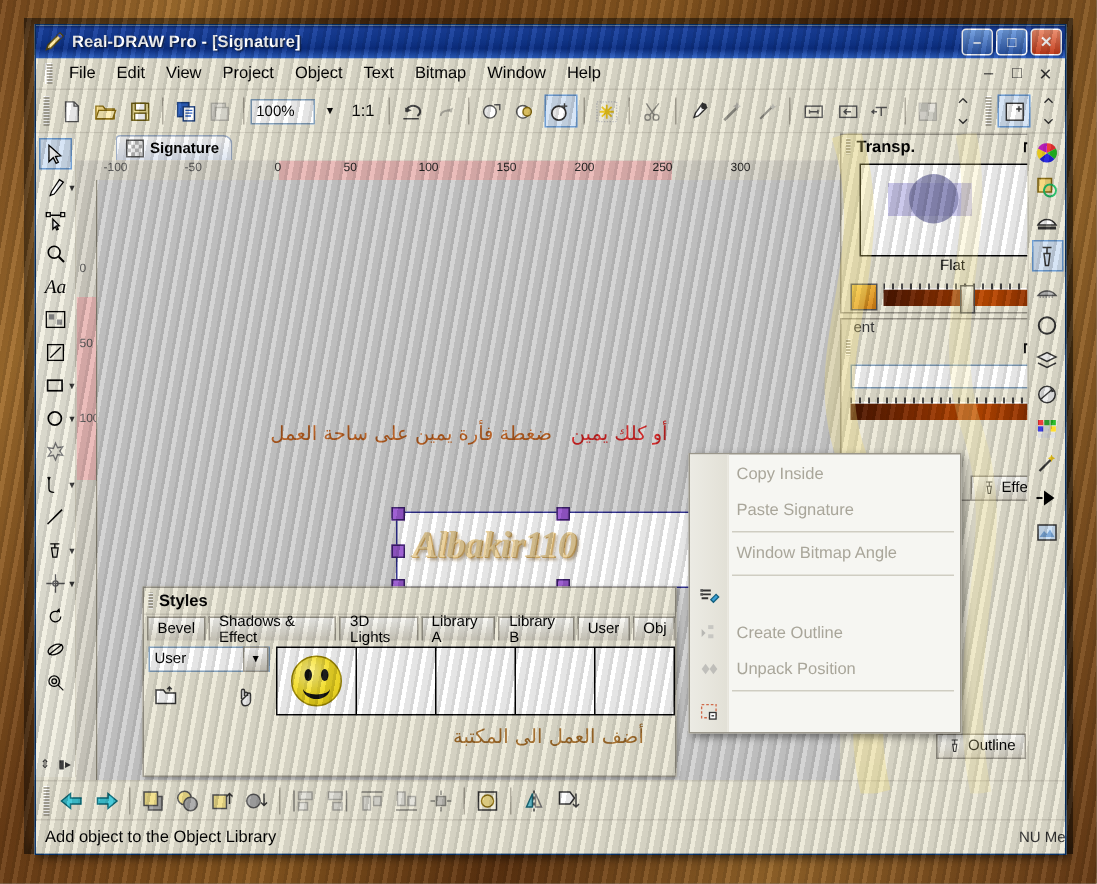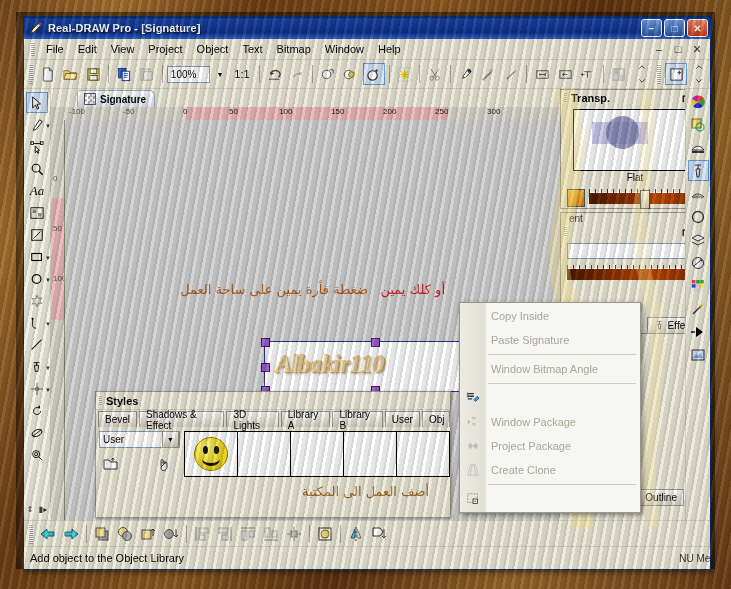--- a/index.html
+++ b/index.html
@@ -816,39 +816,30 @@
           <span class="cl"></span>
         </div>
         <div class="cmi dis">
           <span class="ci">
             <svg width="14" height="14" viewBox="0 0 16 16" opacity=".5">
                 <path d="M5 8L2 5v6z" fill="#888"></path>
                 <rect x="7" y="2" width="4" height="3" fill="#aaa"></rect>
                 <rect x="7" y="9" width="4" height="3" fill="#aaa"></rect>
               </svg>
           </span>
-          <span class="cl">Window Package</span>
+          <span class="cl">Create Outline</span>
         </div>
         <div class="cmi dis">
           <span class="ci">
             <svg width="14" height="14" viewBox="0 0 16 16" opacity=".5">
                 <path d="M5 4l3 4-3 4-3-4z" fill="#999"></path>
                 <path d="M11 4l3 4-3 4-3-4z" fill="#999"></path>
               </svg>
           </span>
-          <span class="cl">Project Package</span>
-        </div>
-        <div class="cmi dis">
-          <span class="ci">
-            <svg width="14" height="14" viewBox="0 0 16 16" opacity=".5">
-                <path d="M5 2h6l3 12H2z" fill="none" stroke="#999"></path>
-                <path d="M7 2l-2 12M9 2l2 12" stroke="#999"></path>
-              </svg>
-          </span>
-          <span class="cl">Create Clone</span>
+          <span class="cl">Unpack Position</span>
         </div>
         <div class="cmsep"></div>
         <div class="cmi">
           <span class="ci">
             <svg width="14" height="14" viewBox="0 0 16 16">
                 <rect x="2" y="2" width="11" height="10" fill="none" stroke="#d06a4a" stroke-dasharray="2 1.5"></rect>
                 <rect x="8" y="8" width="5" height="5" fill="#fff" stroke="#333"></rect>
                 <path d="M9.5 10.5h2" stroke="#333"></path>
               </svg>
           </span>

